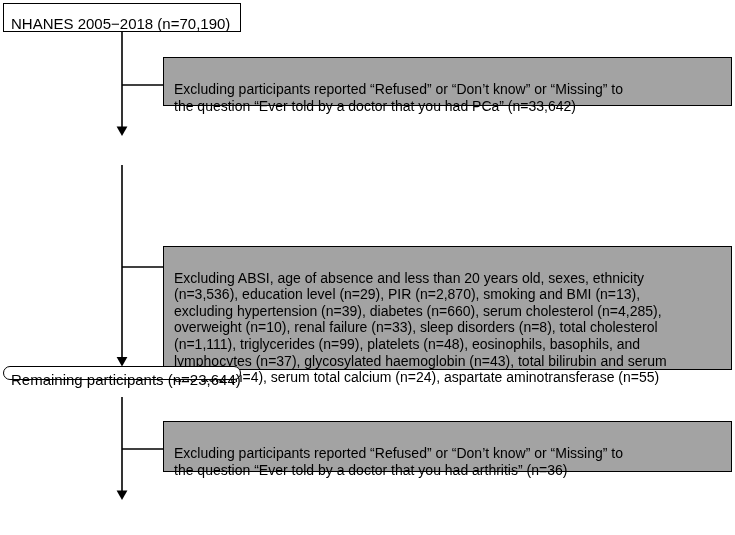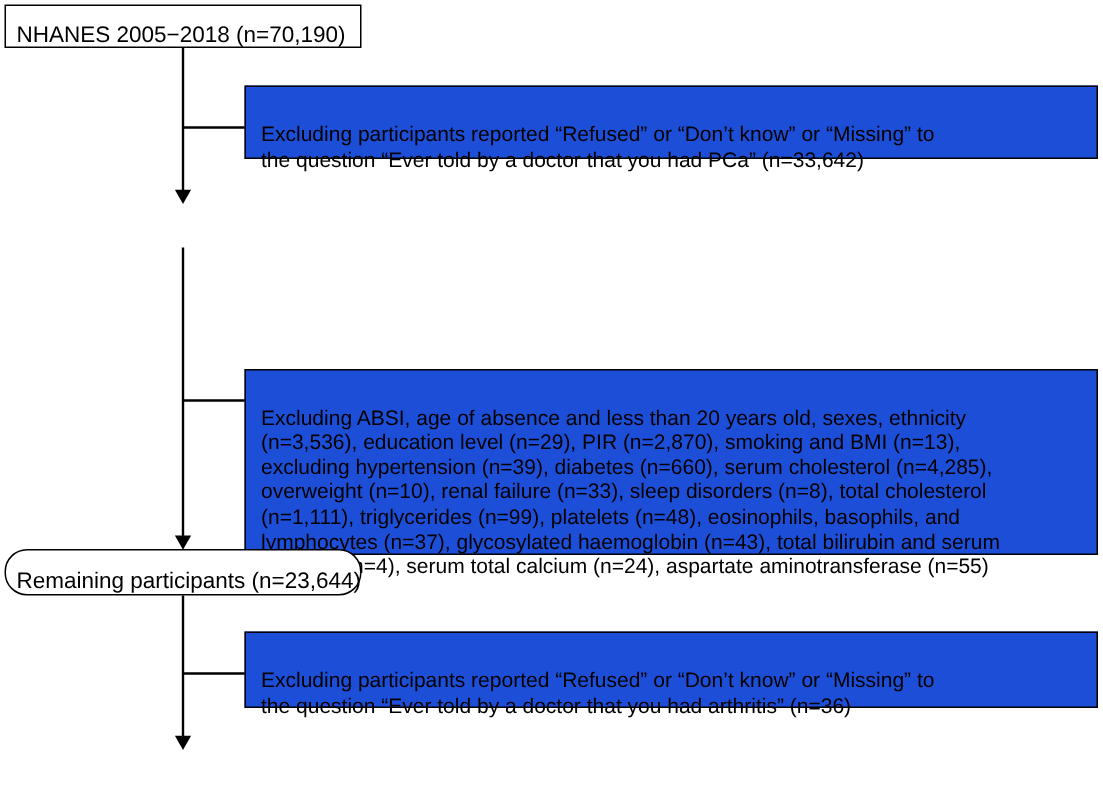--- a/index.html
+++ b/index.html
@@ -31,21 +31,21 @@
     align-items: center;
     padding: 12px 6px 0 7px;
     font-size: 15px;
     line-height: 17px;
     white-space: nowrap;
   }
   .excl {
     position: absolute;
     box-sizing: border-box;
     border: 1.5px solid #000000;
-    background: #1d4ed8;
+    background: #a3a3a3;
     font-size: 14px;
     line-height: 17px;
     padding: 6px 8px 0 10px;
     white-space: pre-line;
   }
   .excl.large {
     line-height: 16.6px;
     padding-top: 6px;
     margin-top: 44px;
   }
@@ -86,21 +86,21 @@
   <div class="excl large" style="left:163px; top:202px; width:569px; height:124px;">
     <span>Excluding ABSI, age of absence and less than 20 years old, sexes, ethnicity
 (n=3,536), education level (n=29), PIR (n=2,870), smoking and BMI (n=13),
 excluding hypertension (n=39), diabetes (n=660), serum cholesterol (n=4,285),
 overweight (n=10), renal failure (n=33), sleep disorders (n=8), total cholesterol
 (n=1,111), triglycerides (n=99), platelets (n=48), eosinophils, basophils, and
 lymphocytes (n=37), glycosylated haemoglobin (n=43), total bilirubin and serum
 uric acid (n=4), serum total calcium (n=24), aspartate aminotransferase (n=55)</span>
   </div>
 
-  <div class="node" style="left:3px; top:366px; width:238px; height:31px;border-radius:15px;">
+  <div class="node" style="left:3px; top:366px; width:238px; height:14px;border-radius:15px;">
     <span>Remaining participants (n=23,644)</span>
   </div>
 
   <div class="excl" style="left:163px; top:421px; width:569px; height:51px;">
     <span>Excluding participants reported “Refused” or “Don’t know” or “Missing” to
 the question “Ever told by a doctor that you had arthritis” (n=36)</span>
   </div>
 
 
 </div>

